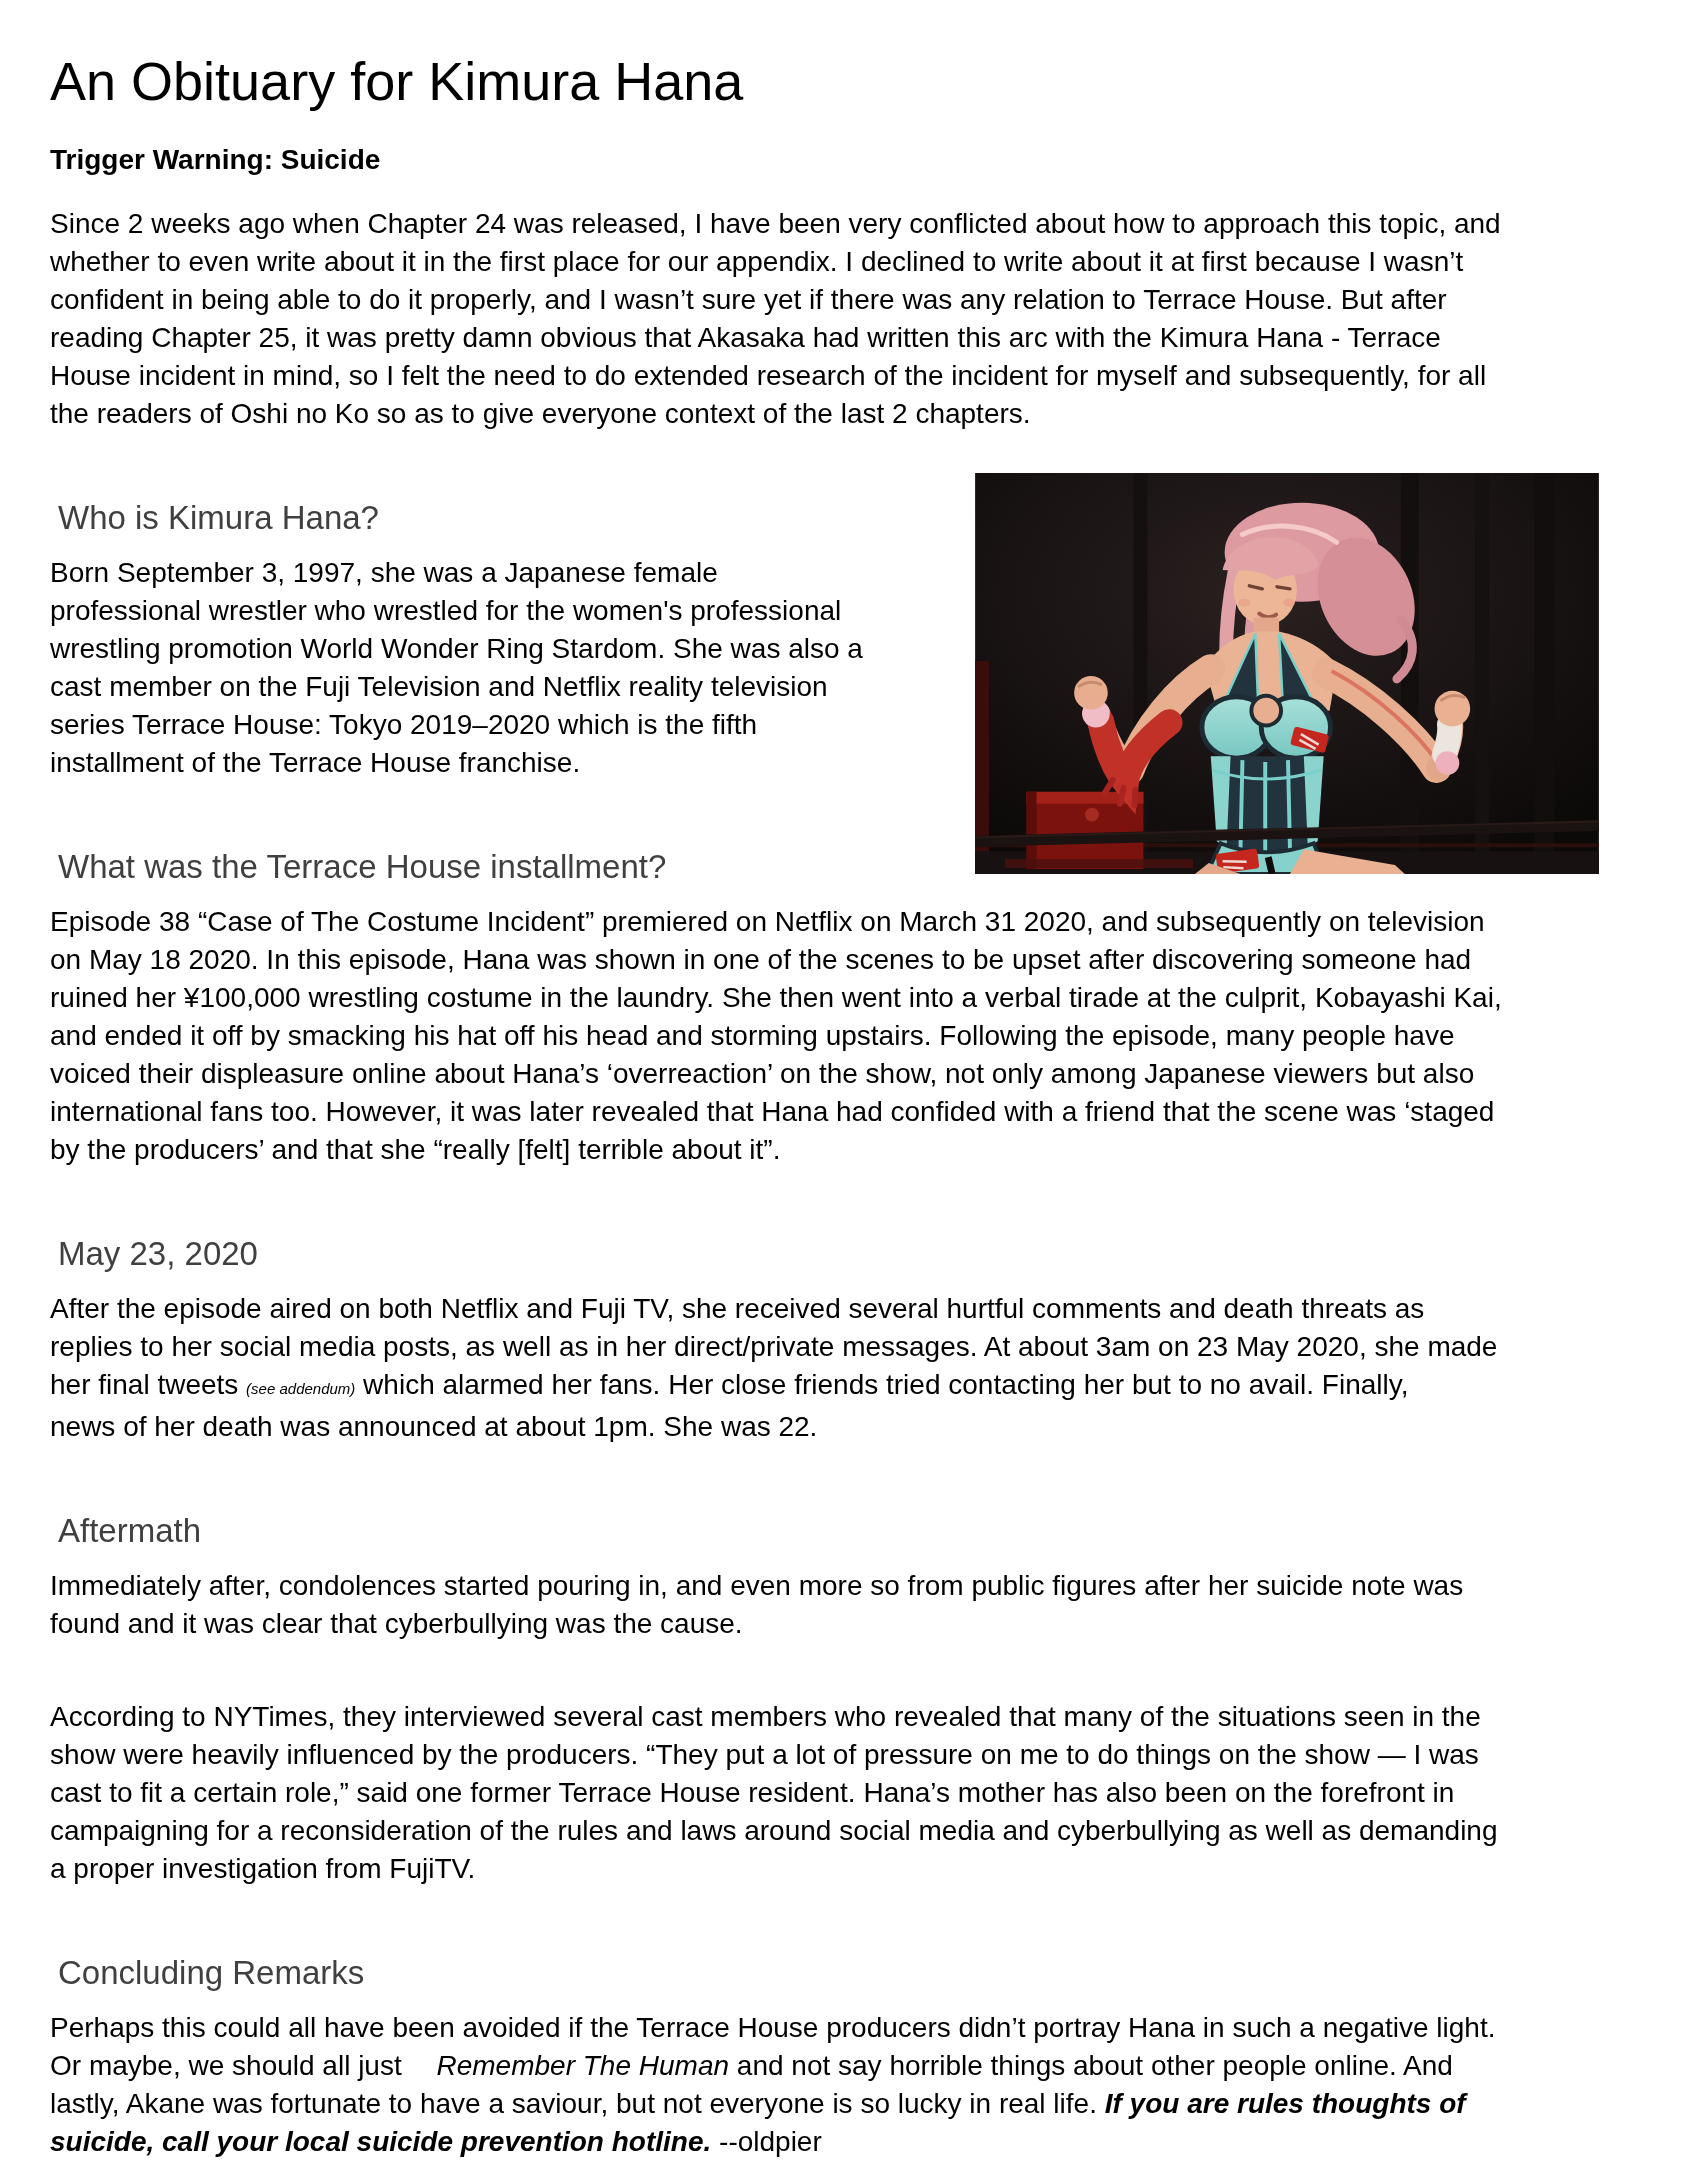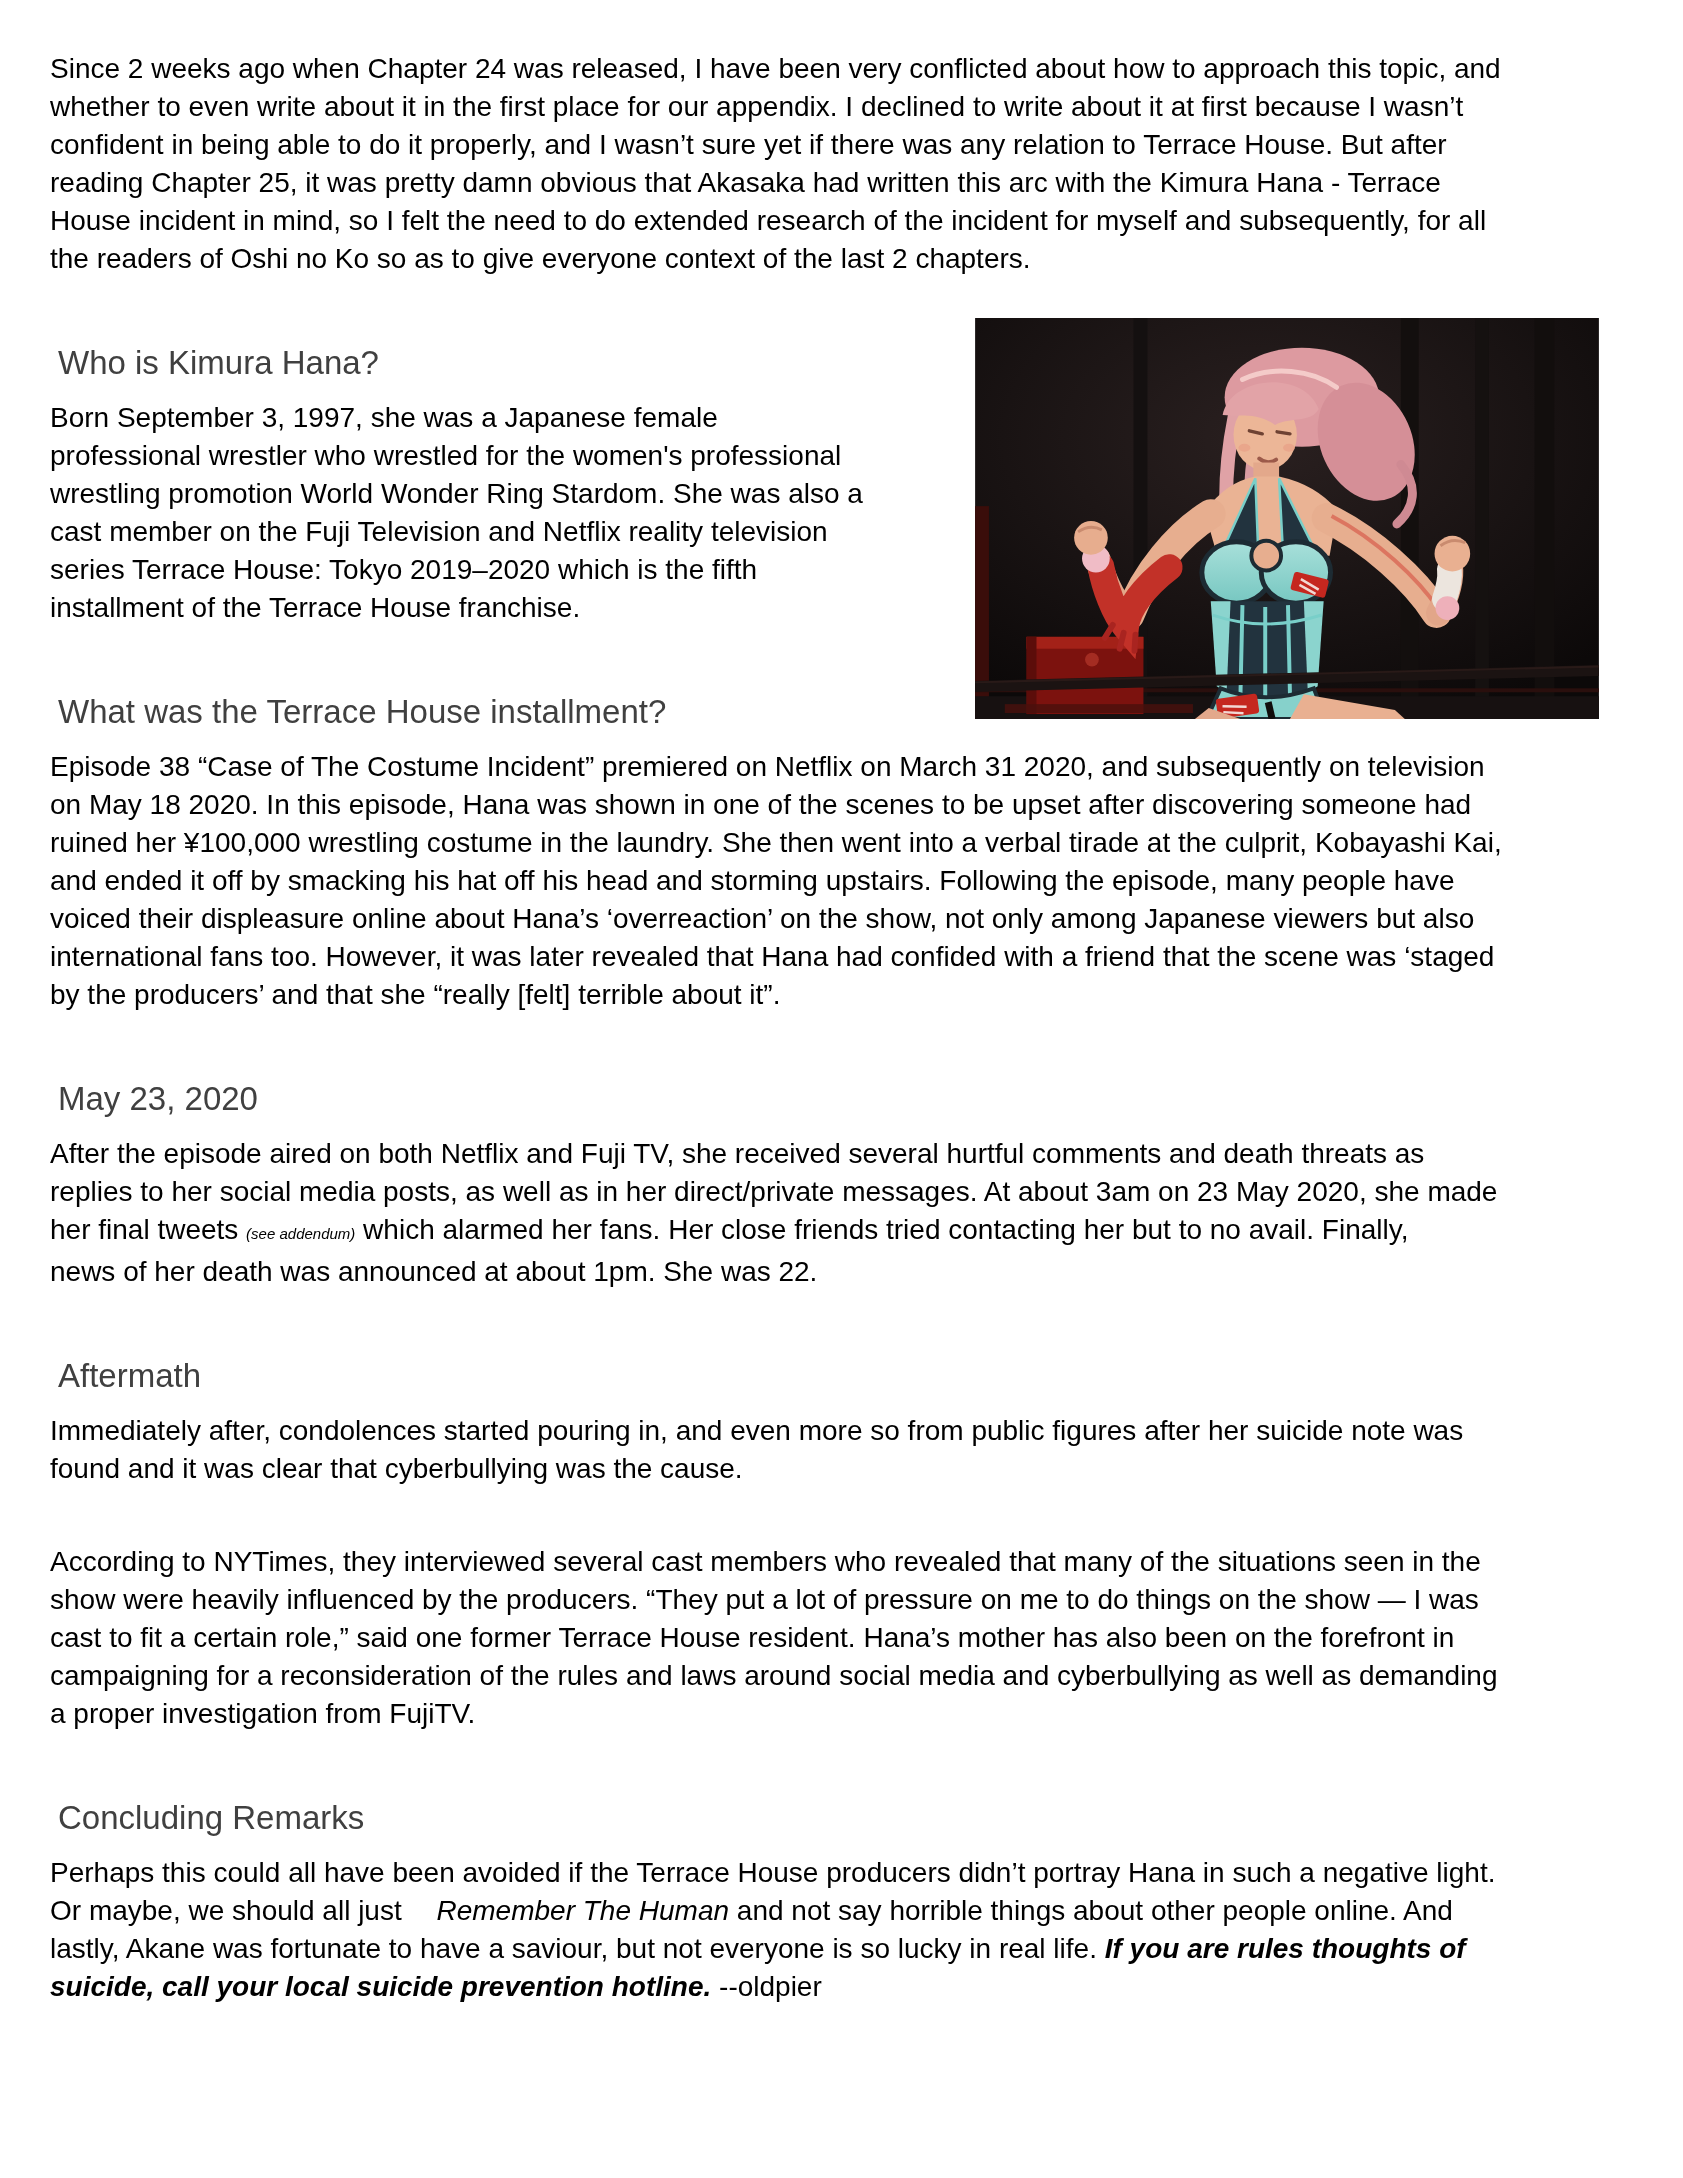--- a/index.html
+++ b/index.html
@@ -38,21 +38,23 @@
   figure.photo svg{display:block;width:624px;height:401px;}
   .run-i{font-style:italic;margin-left:27px;}
   .run-bi{font-style:italic;font-weight:700;}
   .run-si{font-style:italic;font-size:15px;}
 </style>
 </head>
 <body>
 
 <div class="page">
 
+  <h1 class="doc-title">An Obituary for Kimura Hana</h1>
 
+  <p class="trigger">Trigger Warning: Suicide</p>
 
   <p class="body-par">Since 2 weeks ago when Chapter 24 was released, I have been very conflicted about how to approach this topic, and
 whether to even write about it in the first place for our appendix. I declined to write about it at first because I wasn’t
 confident in being able to do it properly, and I wasn’t sure yet if there was any relation to Terrace House. But after
 reading Chapter 25, it was pretty damn obvious that Akasaka had written this arc with the Kimura Hana - Terrace
 House incident in mind, so I felt the need to do extended research of the incident for myself and subsequently, for all
 the readers of Oshi no Ko so as to give everyone context of the last 2 chapters.</p>
 
   <figure class="photo" aria-label="Kimura Hana flexing both fists in a wrestling ring, pink hair, teal and navy wrestling costume with red fringed arm sleeve, black curtain backdrop with red corner prop">
     <svg viewBox="0 0 630 405" xmlns="http://www.w3.org/2000/svg">

